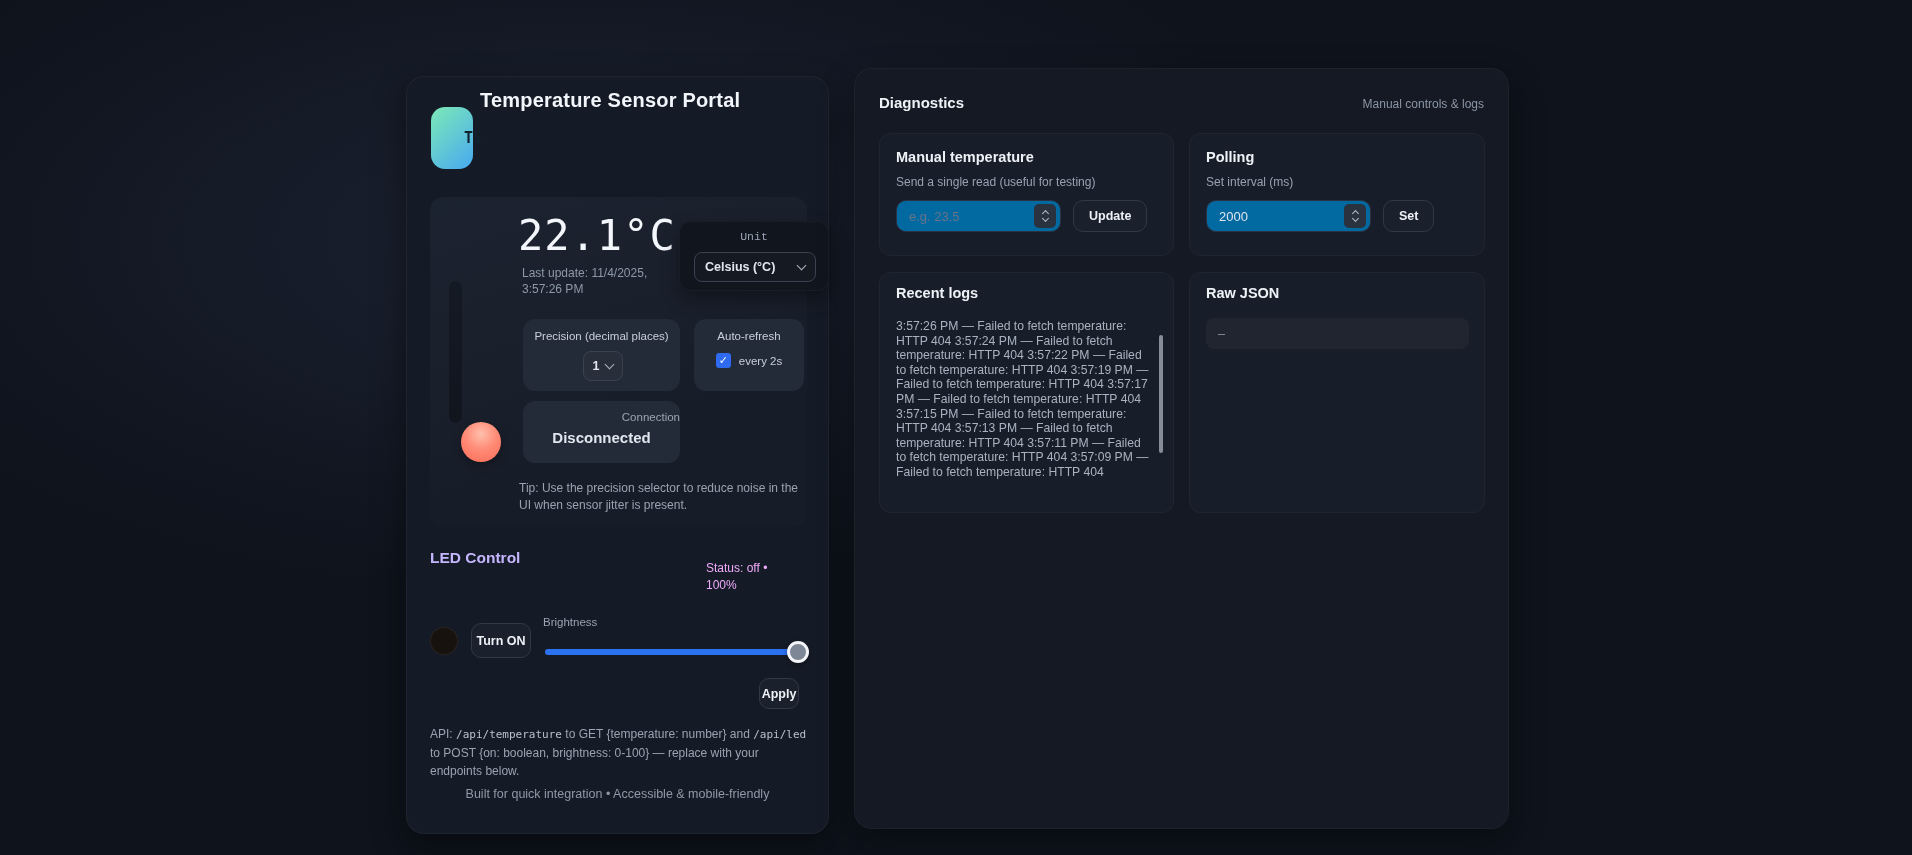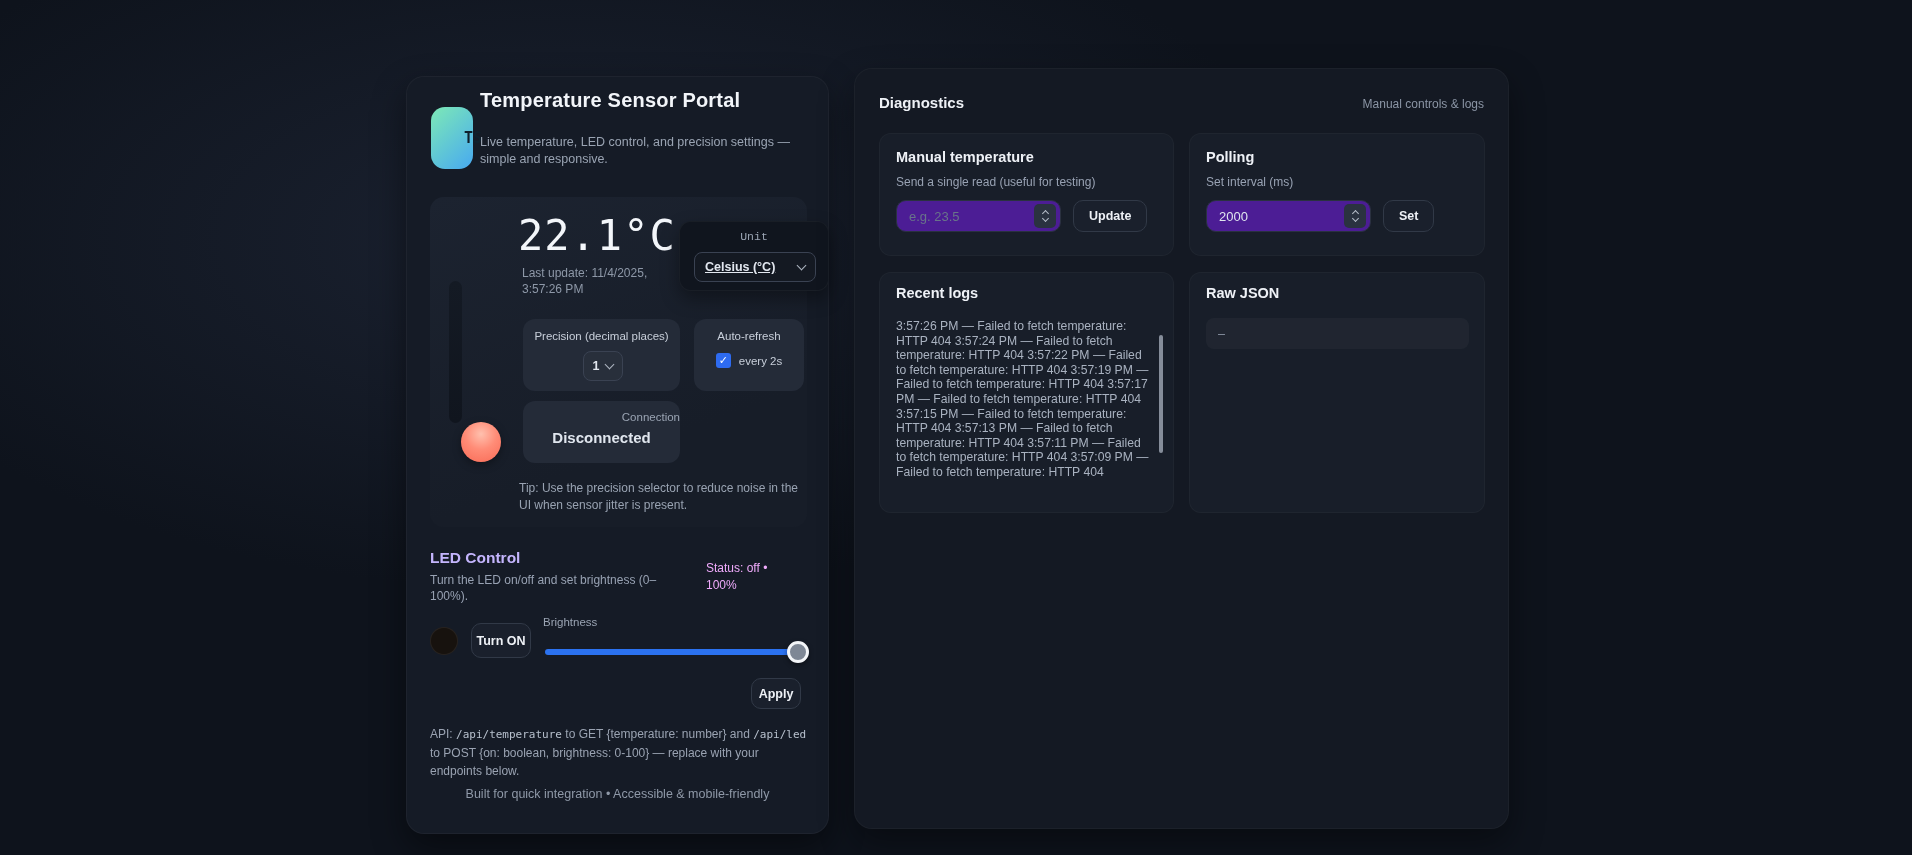--- a/index.html
+++ b/index.html
@@ -52,21 +52,21 @@
     left:249px; top:24px; width:150px; height:70px; border-radius:12px;
     background:#10151e; border:1px solid rgba(255,255,255,0.04);
     box-shadow:0 8px 18px rgba(0,0,0,0.35);
   }
   .unit-label { width:100%; top:8px; text-align:center; font-size:11.5px; color:#9aa4b3;font-family:Liberation Mono, monospace; }
   .select {
     border:1px solid #3a4252; border-radius:8px; background:rgba(255,255,255,0.02);
     display:flex; align-items:center; justify-content:space-between;
     color:#e2e7ef; font-size:12.5px; font-weight:bold; padding:0 10px; cursor:default;
   }
-  .unit-select { left:14px; top:30px; width:122px; height:30px;text-decoration:underline; }
+  .unit-select { left:14px; top:30px; width:122px; height:30px; }
   .chev {
     width:7px; height:7px; border-right:1.6px solid #aeb6c2; border-bottom:1.6px solid #aeb6c2;
     transform:rotate(45deg); margin-top:-3px; flex:none;
   }
   .mini-panel { background:#242b38; border-radius:12px; }
   .panel-label { width:100%; text-align:center; font-size:11.5px; color:#c8cfda; }
   .precision-panel { left:93px; top:122px; width:157px; height:72px; }
   .precision-select { left:60px; top:32px; width:40px; height:30px; justify-content:center; gap:7px; font-weight:bold; }
   .autorefresh-panel { left:264px; top:122px; width:110px; height:72px; }
   .checkbox-row { left:0; top:34px; width:100%; display:flex; align-items:center; justify-content:center; gap:8px; }
@@ -93,21 +93,21 @@
     display:flex; align-items:center; justify-content:center; cursor:default;
   }
   .turnon-btn { left:64px; top:546px; width:60px; height:35px; }
   .brightness-label { left:136px; top:539px; font-size:11.5px; color:#9aa4b3; }
   .slider { left:138px; top:564px; width:262px; height:22px; }
   .slider-track { position:absolute; left:0; top:8px; width:100%; height:6px; border-radius:3px; background:#2b72f0; }
   .slider-thumb {
     position:absolute; left:242px; top:0; width:22px; height:22px; border-radius:50%;
     background:#7e8795; border:3px solid #f3f5f8; box-shadow:0 2px 5px rgba(0,0,0,0.4);
   }
-  .apply-btn { left:344px; top:601px; width:50px; height:31px;text-align:right; }
+  .apply-btn { left:352px; top:601px; width:40px; height:31px;text-align:right; }
   .api-note { left:23px; top:648px; width:384px; font-size:12px; line-height:1.5; color:#9aa3b2; }
   .api-note code { font-family:"DejaVu Sans Mono", monospace; font-size:11px; color:#b7c0cd; }
   .portal-footer { left:0; width:100%; top:710px; text-align:center; font-size:12.5px; color:#8f99a8; }
 
   
   .diag-panel {
     left:854px; top:68px; width:655px; height:761px;
     background:#141923; border-radius:18px;
     border:1px solid rgba(255,255,255,0.035);
     box-shadow:0 14px 34px rgba(0,0,0,0.4);
@@ -119,21 +119,21 @@
   }
   .card-manual { left:24px; top:64px; width:295px; height:123px; }
   .card-polling { left:334px; top:64px; width:296px; height:123px; }
   .card-logs { left:24px; top:203px; width:295px; height:241px; }
   .card-json { left:334px; top:203px; width:296px; height:241px; }
   .card-title { left:16px; top:15px; font-size:14.5px; font-weight:bold; color:#eef1f6; }
   .card-sub { left:16px; top:41px; font-size:12px; color:#98a2b3; }
   .field-row { left:16px; top:66px; display:flex; gap:12px; align-items:center; }
   .num-input-wrap { position:relative; width:165px; height:32px; }
   .num-input {
-    width:100%; height:100%; background:#4c1d95; border:1px solid #2a3140; border-radius:10px;
+    width:100%; height:100%; background:#0369a1; border:1px solid #2a3140; border-radius:10px;
     color:#dfe5ee; font-size:13px; padding:0 32px 0 12px; outline:none;
     font-family:"Liberation Sans",sans-serif;
   }
   .num-input::placeholder { color:#69748a; }
   .stepper {
     position:absolute; right:5px; top:4px; width:22px; height:24px; border-radius:5px;
     background:#2a3240; display:flex; flex-direction:column; align-items:center; justify-content:center; gap:2px;
   }
   .chev-up, .chev-dn { width:5px; height:5px; border-right:1.4px solid #b6bdc9; border-bottom:1.4px solid #b6bdc9; }
   .chev-up { transform:rotate(-135deg); margin-bottom:-1px; }
@@ -152,21 +152,20 @@
 </style>
 </head>
 <body>
 
 <div class="abs portal-card">
 
   <div class="abs logo">
     <span>TS</span>
   </div>
   <div class="abs portal-title">Temperature Sensor Portal</div>
-  <div class="abs portal-subtitle">Live temperature, LED control, and precision settings — simple and responsive.</div>
 
   <div class="abs temp-panel">
     <div class="abs thermo-track"></div>
     <div class="abs thermo-bulb"></div>
     <div class="abs temp-value">22.1°C</div>
     <div class="abs last-update">Last update: 11/4/2025, 3:57:26 PM</div>
 
     <div class="abs unit-box">
       <div class="abs unit-label">Unit</div>
       <div class="abs select unit-select">
@@ -195,21 +194,20 @@
 
     <div class="abs mini-panel connection-panel">
       <div class="abs panel-label" style="top:10px; color:#9aa4b3;text-align:right;">Connection</div>
       <div class="abs connection-status">Disconnected</div>
     </div>
 
     <div class="abs tip">Tip: Use the precision selector to reduce noise in the UI when sensor jitter is present.</div>
   </div>
 
   <div class="abs led-title">LED Control</div>
-  <div class="abs led-desc">Turn the LED on/off and set brightness (0–100%).</div>
   <div class="abs led-status">Status: off • 100%</div>
 
   <div class="abs led-dot"></div>
   <button class="abs btn turnon-btn">Turn ON</button>
   <div class="abs brightness-label">Brightness</div>
   <div class="abs slider">
     <div class="slider-track"></div>
     <div class="slider-thumb"></div>
   </div>
   <button class="abs btn apply-btn">Apply</button>

